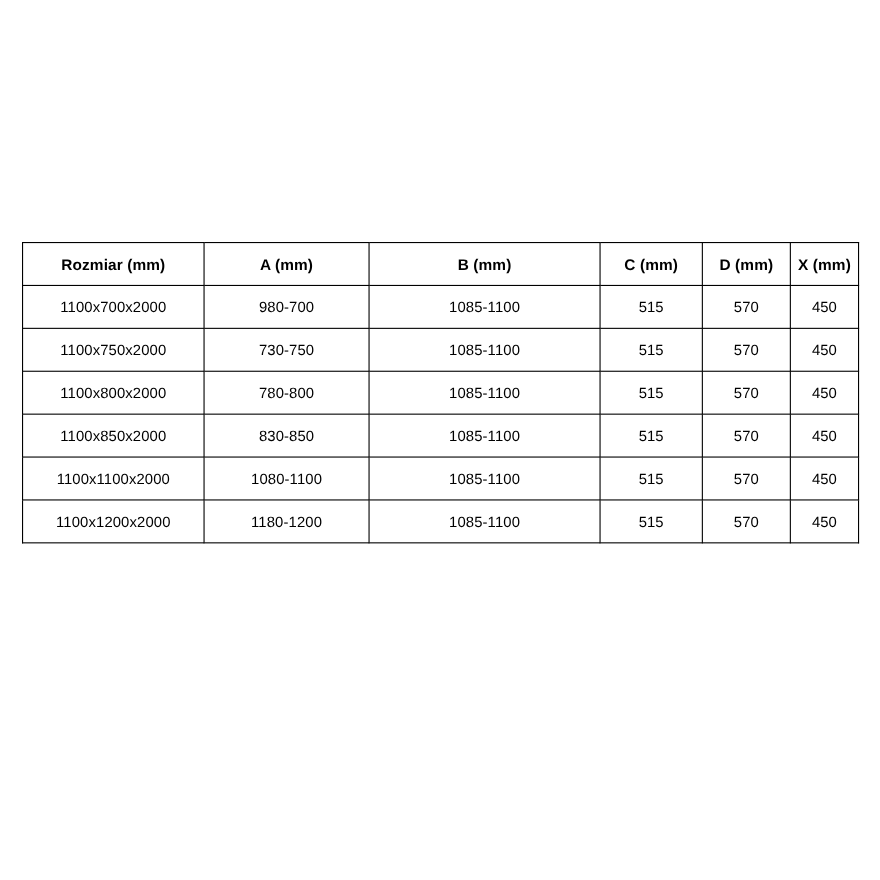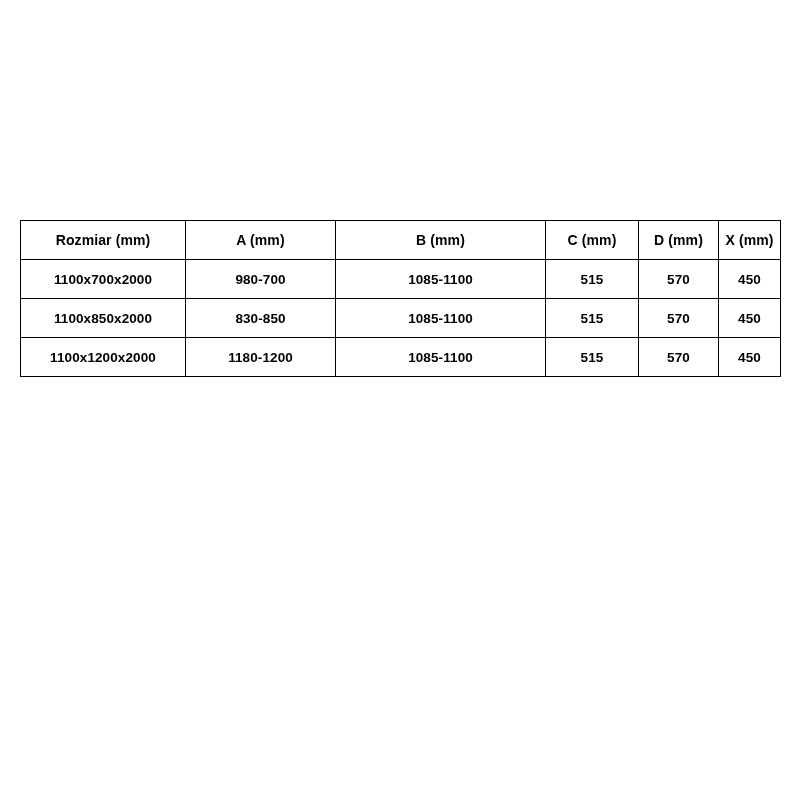--- a/index.html
+++ b/index.html
@@ -40,21 +40,21 @@
     height: 38px;
     padding: 0 2px;
     font-weight: bold;
     letter-spacing: 0.1px;
   }
   table.spec-table thead th {
     font-size: 14px;
     font-weight: bold;
   }
   table.spec-table tbody td {
-    font-weight: bold;
+    font-weight: normal;
   }
   
   col.c0 { width: 165px; }
   col.c1 { width: 150px; }
   col.c2 { width: 210px; }
   col.c3 { width: 93px; }
   col.c4 { width: 80px; }
   col.c5 { width: 62px; }
 </style>
 </head>
@@ -84,22 +84,46 @@
       <tbody>
         <tr>
           <td>1100x700x2000</td>
           <td>980-700</td>
           <td>1085-1100</td>
           <td>515</td>
           <td>570</td>
           <td>450</td>
         </tr>
         <tr>
+          <td>1100x750x2000</td>
+          <td>730-750</td>
+          <td>1085-1100</td>
+          <td>515</td>
+          <td>570</td>
+          <td>450</td>
+        </tr>
+        <tr>
+          <td>1100x800x2000</td>
+          <td>780-800</td>
+          <td>1085-1100</td>
+          <td>515</td>
+          <td>570</td>
+          <td>450</td>
+        </tr>
+        <tr>
           <td>1100x850x2000</td>
           <td>830-850</td>
+          <td>1085-1100</td>
+          <td>515</td>
+          <td>570</td>
+          <td>450</td>
+        </tr>
+        <tr>
+          <td>1100x1100x2000</td>
+          <td>1080-1100</td>
           <td>1085-1100</td>
           <td>515</td>
           <td>570</td>
           <td>450</td>
         </tr>
         <tr>
           <td>1100x1200x2000</td>
           <td>1180-1200</td>
           <td>1085-1100</td>
           <td>515</td>

